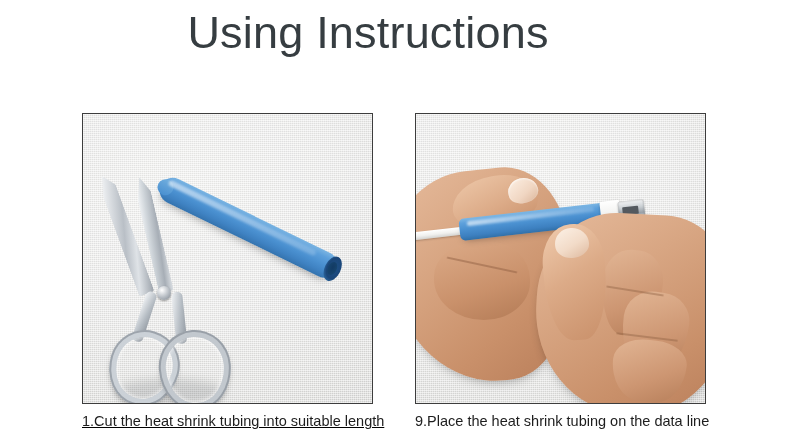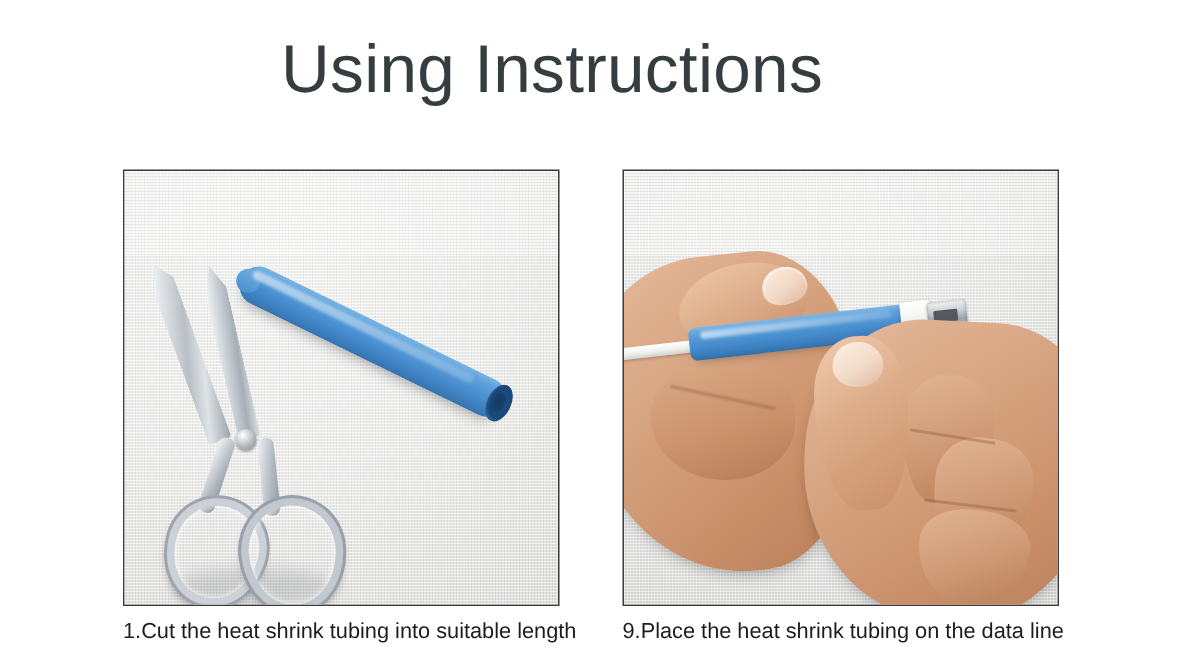--- a/index.html
+++ b/index.html
@@ -22,29 +22,28 @@
     top: 8px;
     left: 0;
     width: 736px;
     text-align: center;
     font-size: 45px;
     font-weight: 400;
     letter-spacing: 0.2px;
     color: #363d41;
     line-height: 1.1;
     white-space: nowrap;
-    margin-top: 13px;
   }
 
   
   .step {
     position: absolute;
     top: 113px;
   }
-  .step-left  { left: 82px;  }
+  .step-left  { left: 82px; text-decoration: underline;  }
   .step-right { left: 415px; }
 
   .photo-frame {
     width: 291px;
     height: 291px;
     border: 1px solid #3d3d3d;
     box-sizing: border-box;
     overflow: hidden;
     position: relative;
     background: #e8e8e6;

